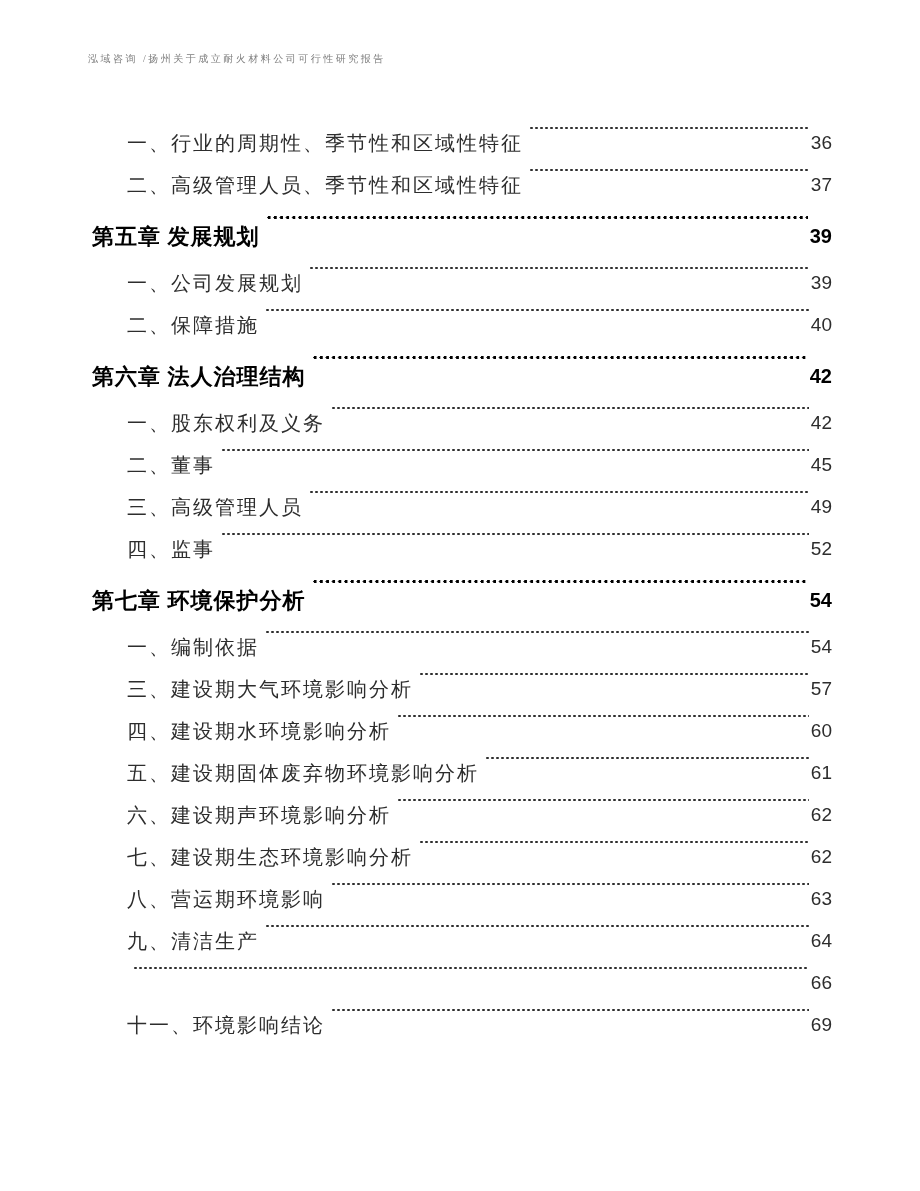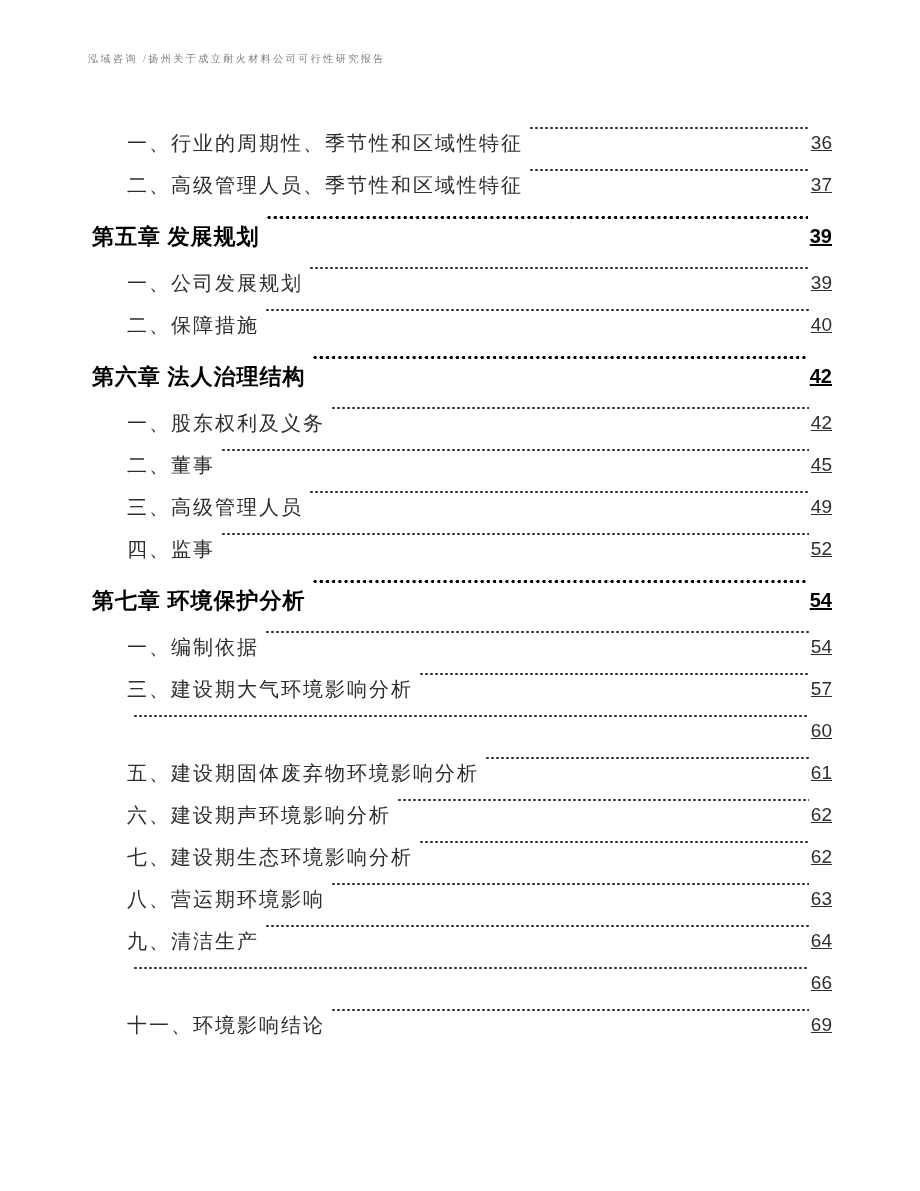--- a/index.html
+++ b/index.html
@@ -64,21 +64,20 @@
   .row.chapter .leader {
     height: 5px;
     background-image: radial-gradient(circle at 2px 2.5px, #000000 1.5px, transparent 1.8px);
     background-size: 6.2px 5px;
   }
   .pagenum {
     font-family: "Liberation Sans", sans-serif;
     font-size: 19px;
     letter-spacing: 0;
     white-space: nowrap;
-    text-decoration: underline;
   }
   .row.chapter .pagenum {
     font-size: 20px;
     font-weight: bold;
   }
 </style>
 </head>
 <body>
 
 <div class="page">
@@ -158,20 +157,21 @@
   </div>
 
 
   <div class="row sub">
     <span class="label">三、建设期大气环境影响分析</span>
     <span class="leader"></span>
     <span class="pagenum">57</span>
   </div>
 
   <div class="row sub">
+    <span class="label">四、建设期水环境影响分析</span>
     <span class="leader"></span>
     <span class="pagenum">60</span>
   </div>
 
   <div class="row sub">
     <span class="label">五、建设期固体废弃物环境影响分析</span>
     <span class="leader"></span>
     <span class="pagenum">61</span>
   </div>
 

